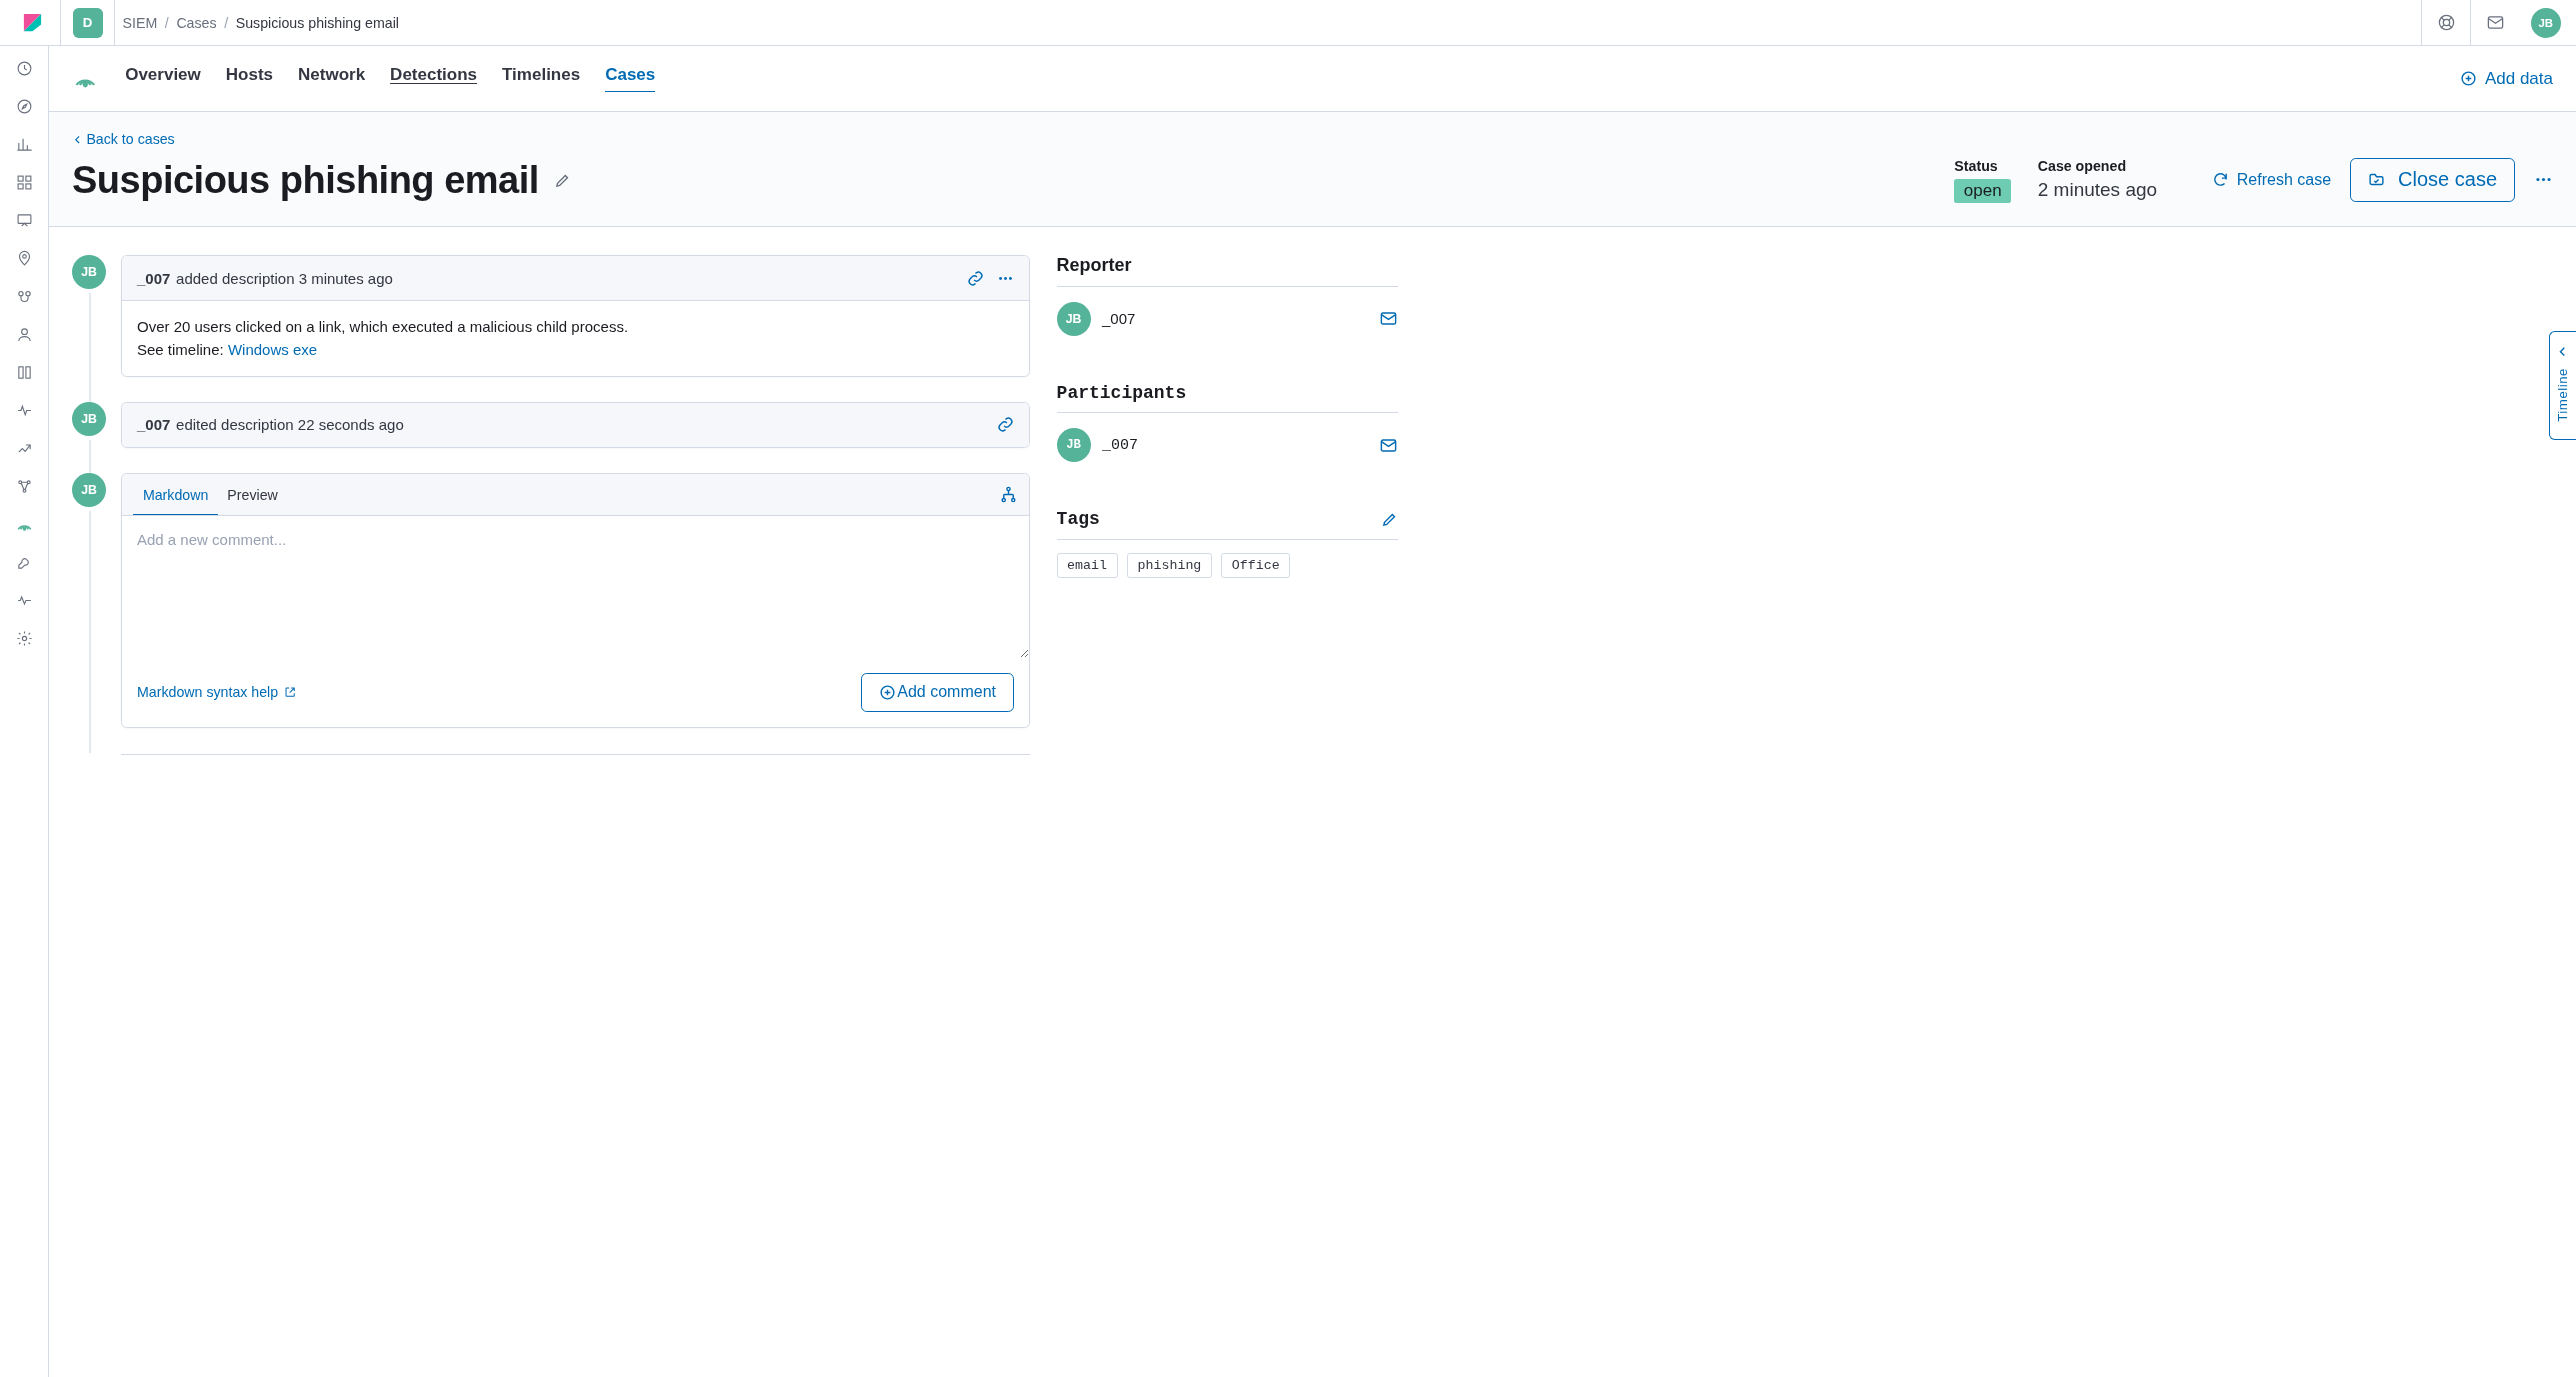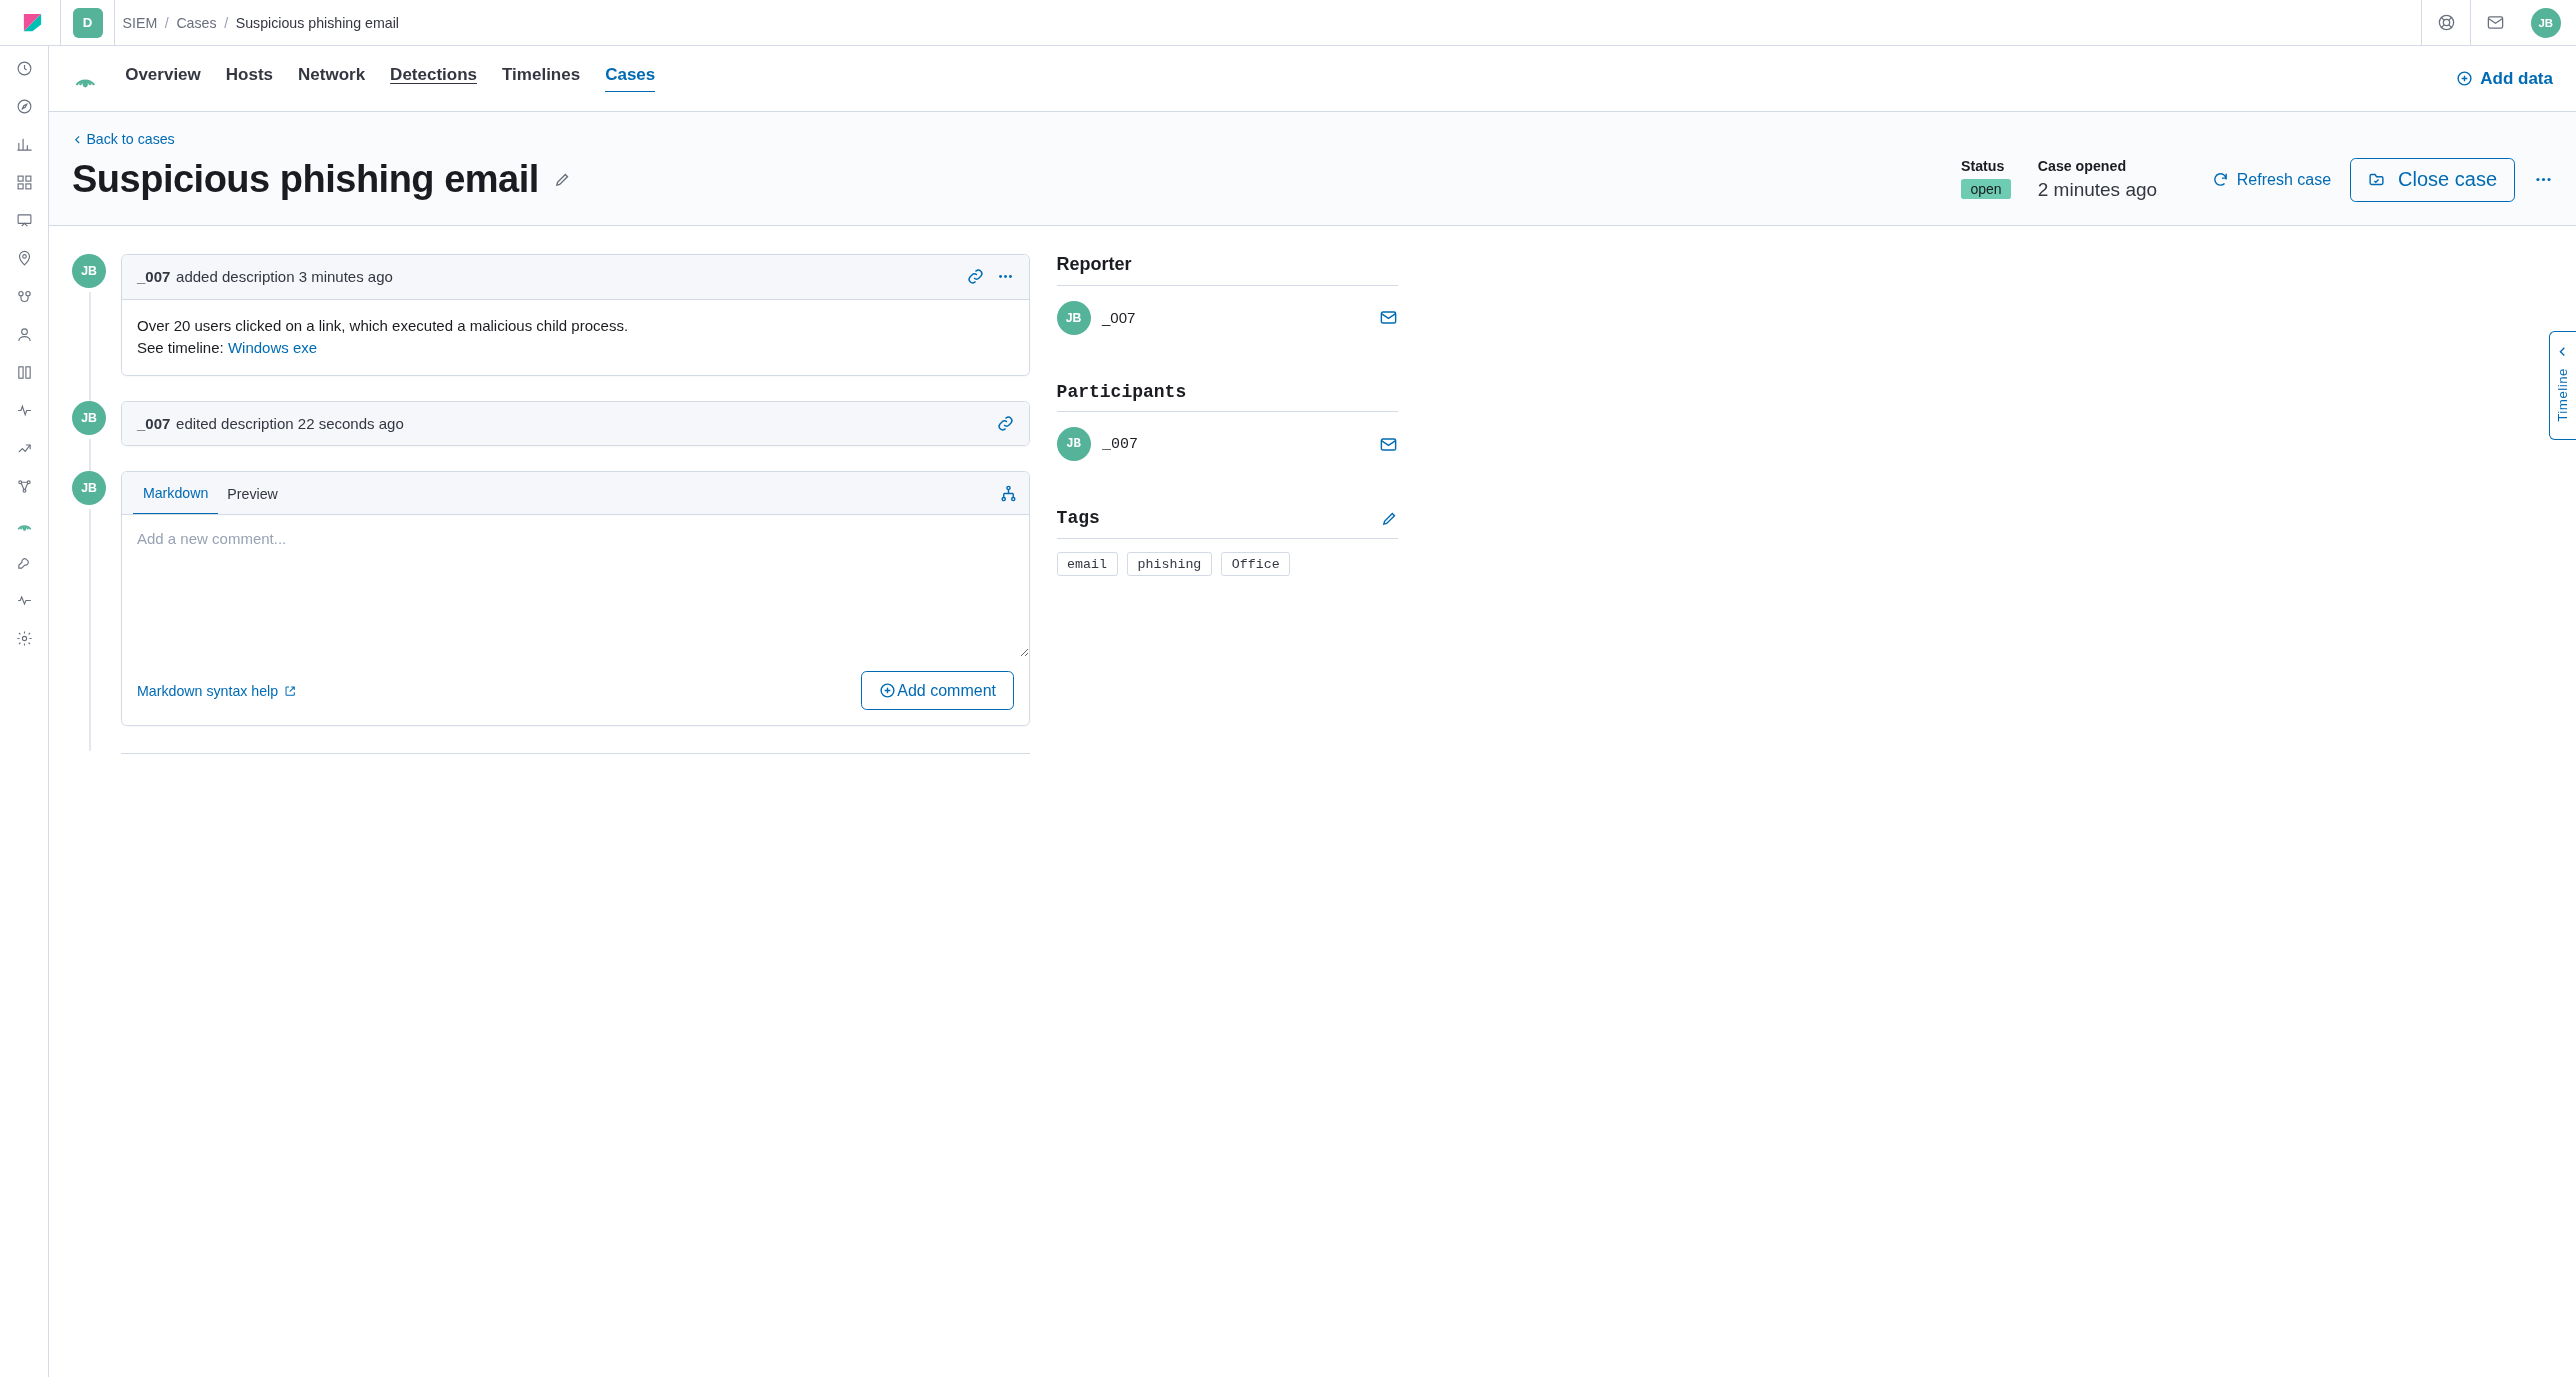--- a/index.html
+++ b/index.html
@@ -55,39 +55,39 @@
   .navtabs-row {
     display:flex; align-items:center; height:66px;
     padding: 0 23px; border-bottom:0.9px solid #d3dae6;
   }
   .siem-logo { width:26.6px; height:26.6px; margin-right:26.6px; display:flex; align-items:center; justify-content:center; }
   .navtabs { display:flex; gap:25px; }
   .navtab { font-size:17px; font-weight:700; color:#343741; padding-bottom:5.7px; cursor:pointer; }
   .navtab.underlined { text-decoration: underline; text-underline-offset: 2.8px; }
   .navtab.active { color:#006bb4; border-bottom:1.9px solid #006bb4; }
   .navtabs-spacer { flex:1; }
-  .add-data { display:flex; align-items:center; gap:7.6px; color:#006bb4; font-size:17px; font-weight:700; }
+  .add-data { display:flex; align-items:center; gap:7.6px; color:#006bb4; font-size:17px; font-weight:400; }
 
   
   .page-header {
     background:#fafbfd;
     border-bottom:0.9px solid #d3dae6;
     padding: 19px 23px 23px;
   }
   .back-link { display:inline-flex; align-items:center; gap:3px; color:#006bb4; font-size:14.2px; }
   .title-row { display:flex; align-items:center; margin-top:9.5px; }
   .page-title { font-size:38px; font-weight:700; letter-spacing:-0.5px; }
   .edit-pencil { margin-left:15px; color:#69707d; }
   .title-spacer { flex:1; }
   .header-meta { display:flex; align-items:flex-start; gap:26.6px; }
   .meta-block { display:flex; flex-direction:column; gap:5.7px; }
   .meta-label { font-size:14.2px; font-weight:700; }
   .status-pill {
     display:inline-flex; align-items:center; justify-content:center;
-    background:#6dccb1; color:#1a1c21; font-size:14px; padding:1.9px 9.5px; border-radius:2.8px; width:fit-content;
+    background:#6dccb1; color:#1a1c21; font-size:17px; padding:1.9px 9.5px; border-radius:2.8px; width:fit-content;
   }
   .meta-value { font-size:19px; color:#343741; }
   .header-actions { display:flex; align-items:center; gap:19px; margin-left:28.5px; }
   .link-btn { display:inline-flex; align-items:center; gap:7.6px; color:#006bb4; font-size:16px; }
   .outline-btn {
     display:inline-flex; align-items:center; gap:13px;
     color:#006bb4; border:0.9px solid #006bb4; border-radius:5.7px;
     padding: 9.5px 17px; font-size:20px;
   }
   .dots-btn { color:#006bb4; }

